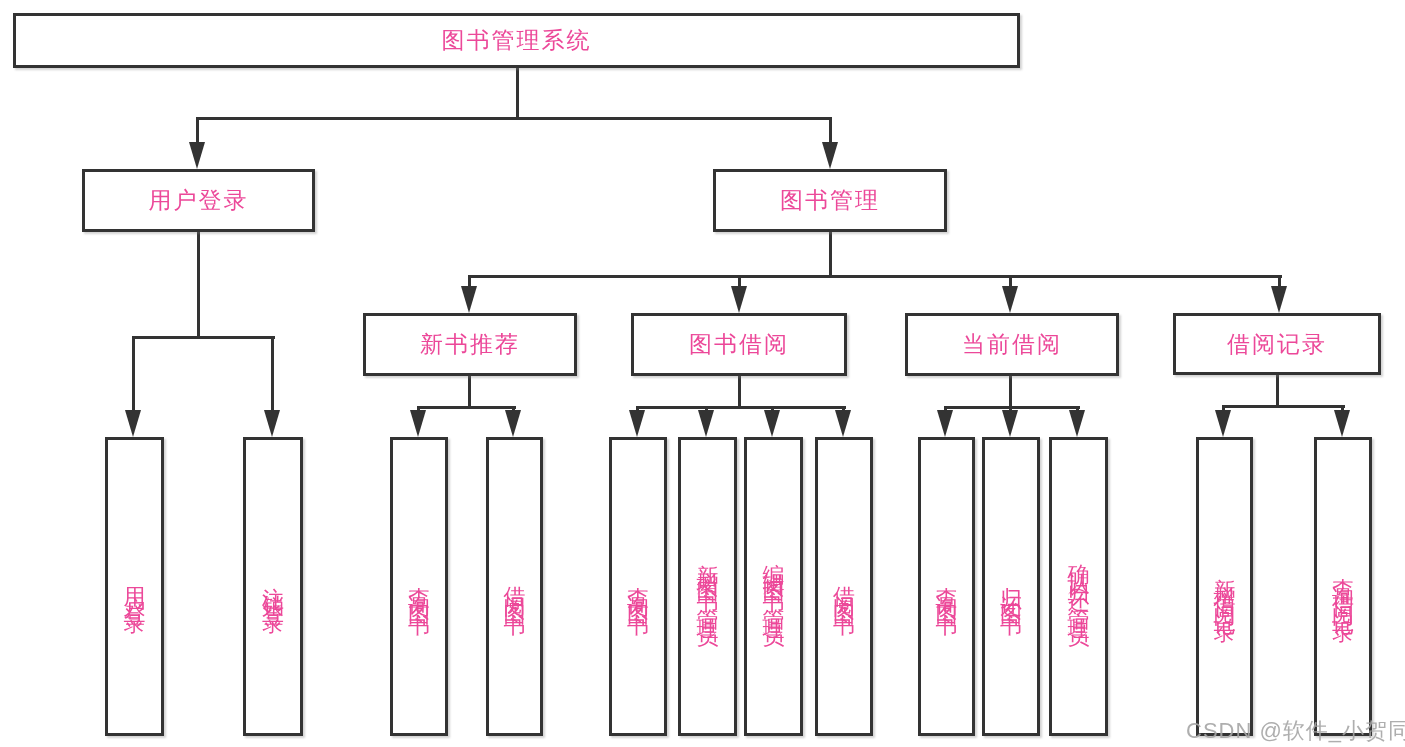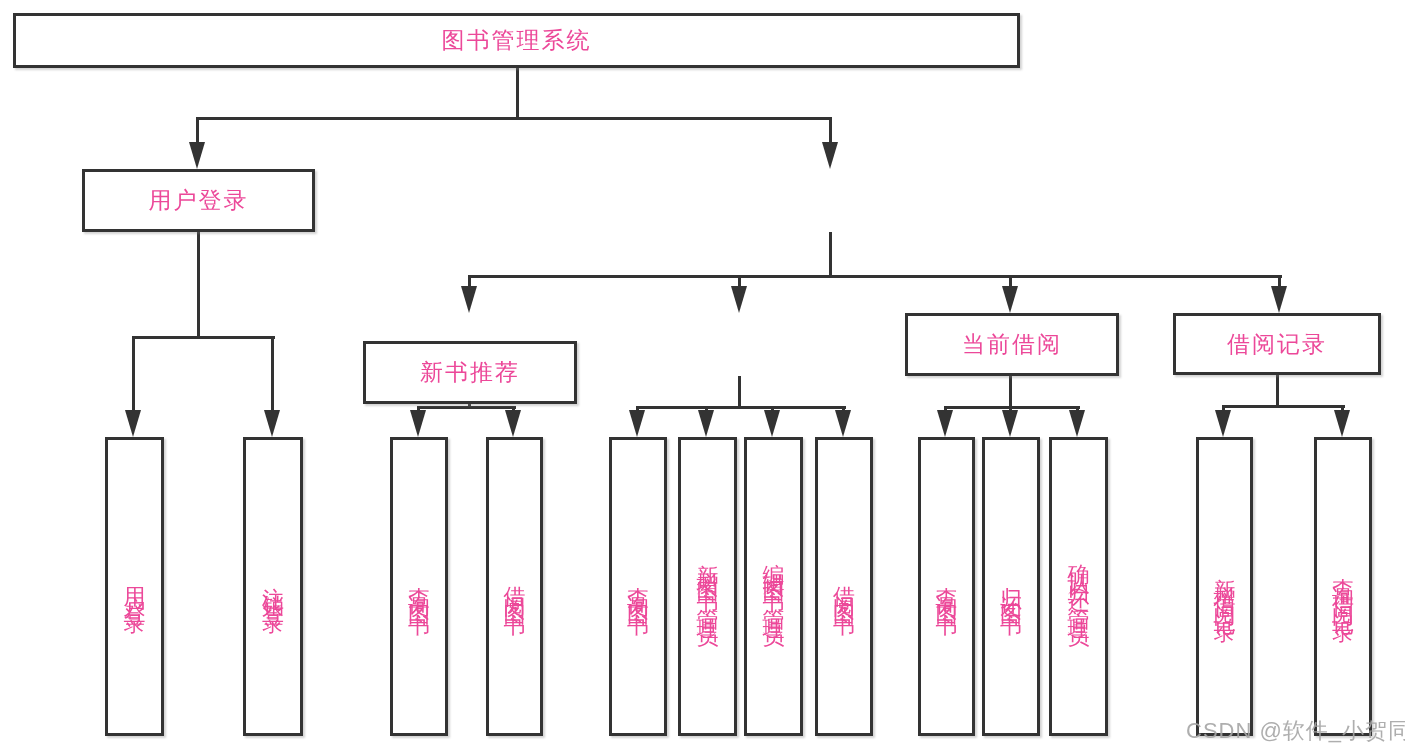--- a/index.html
+++ b/index.html
@@ -80,23 +80,29 @@
   <div class="ar" style="left:1215px;top:410px;"></div>
   <div class="ar" style="left:1334px;top:410px;"></div>
 
   <div class="box" style="left:13px;top:13px;width:1007px;height:55px;">
     <span class="hlabel">图书管理系统</span>
   </div>
 
   <div class="box" style="left:82px;top:169px;width:233px;height:63px;">
     <span class="hlabel">用户登录</span>
   </div>
+  <div class="box" style="left:713px;top:169px;width:234px;height:63px;">
+    <span class="hlabel">图书管理</span>
+  </div>
 
-  <div class="box" style="left:363px;top:313px;width:214px;height:63px;margin-top:28px;">
+  <div class="box" style="left:363px;top:313px;width:214px;height:63px;">
     <span class="hlabel">新书推荐</span>
+  </div>
+  <div class="box" style="left:631px;top:313px;width:216px;height:63px;">
+    <span class="hlabel">图书借阅</span>
   </div>
   <div class="box" style="left:905px;top:313px;width:214px;height:63px;">
     <span class="hlabel">当前借阅</span>
   </div>
   <div class="box" style="left:1173px;top:313px;width:208px;height:62px;">
     <span class="hlabel">借阅记录</span>
   </div>
 
   <div class="box" style="left:105px;top:437px;width:59px;height:299px;">
     <span class="vlabel">用户登录</span>

